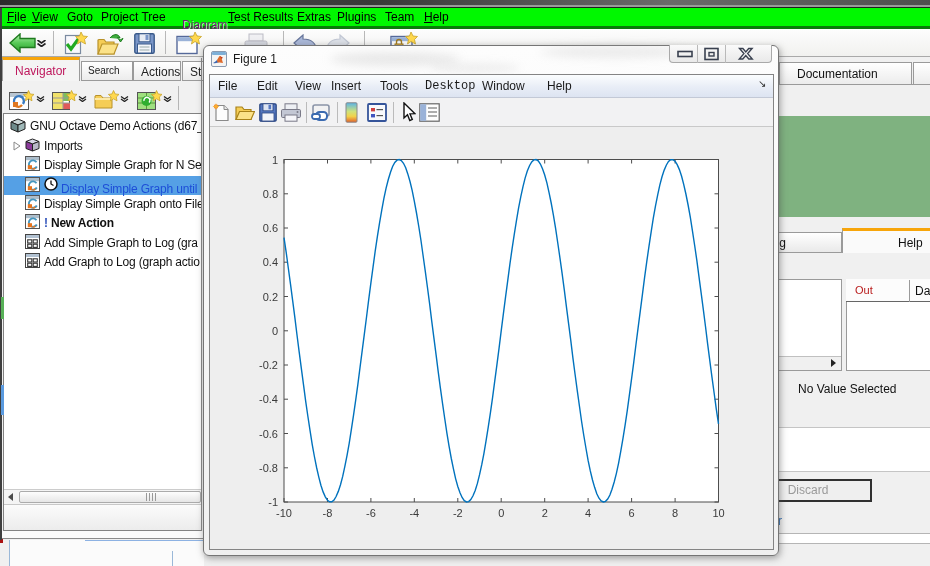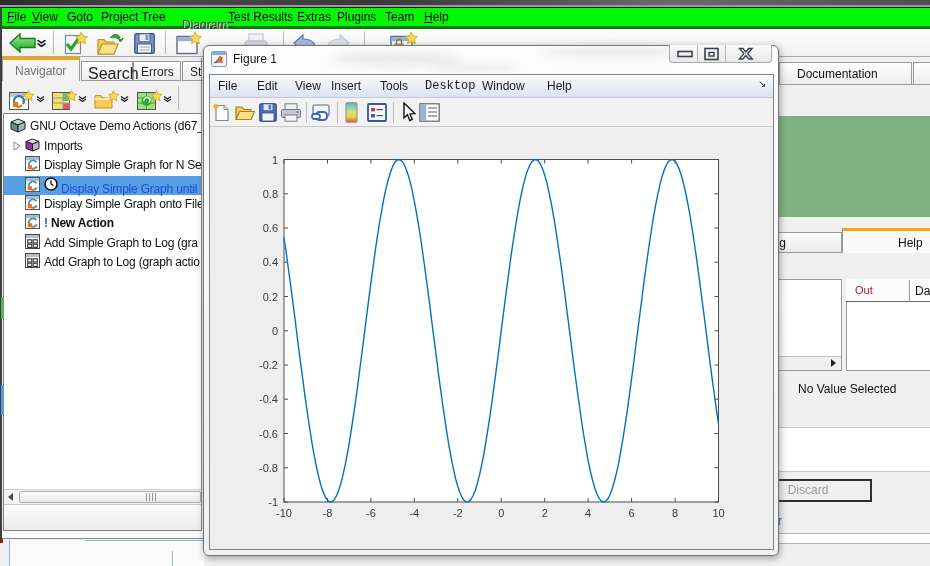--- a/index.html
+++ b/index.html
@@ -103,23 +103,23 @@
   </svg>
 </div>
 
 <div class="abs" style="left:2px;top:61px;width:202px;height:20px;"></div>
 
 <div class="abs" style="left:81px;top:61px;width:52px;height:20px;background:linear-gradient(#ffffff,#ececec);border:1px solid #9a9a9a;box-sizing:border-box;"></div>
 <div class="abs" style="left:133px;top:61px;width:48px;height:20px;background:linear-gradient(#ffffff,#ececec);border:1px solid #9a9a9a;box-sizing:border-box;"></div>
 <div class="abs" style="left:182px;top:61px;width:24px;height:20px;background:linear-gradient(#ffffff,#ececec);border:1px solid #9a9a9a;box-sizing:border-box;"></div>
 
 <div class="abs" style="left:2px;top:57px;width:78px;height:24px;background:#f4f4f4;border:1px solid #9a9a9a;border-top:3px solid #f7a50a;border-bottom:none;box-sizing:border-box;"></div>
-<div class="txt" style="left:15px;top:64px;font-size:12px;color:#737373;">Navigator</div>
-<div class="txt" style="left:88px;top:65px;font-size:16px;color:#222;">Search</div>
-<div class="txt" style="left:141px;top:65px;font-size:12px;color:#222;">Errors</div>
+<div class="txt" style="left:15px;top:64px;font-size:12px;color:#be185d;">Navigator</div>
+<div class="txt" style="left:88px;top:65px;font-size:10px;color:#222;">Search</div>
+<div class="txt" style="left:141px;top:65px;font-size:12px;color:#222;">Actions</div>
 <div class="txt" style="left:190px;top:65px;font-size:12px;color:#222;">St</div>
 
 <div class="abs" style="left:2px;top:81px;width:200px;height:32px;background:#f1f1f1;"></div>
 <div class="abs" style="left:178px;top:86px;width:1px;height:24px;background:#b5b5b5;"></div>
 <div class="abs" id="lp-icons" style="left:0;top:81px;width:204px;height:32px;">
 
   <svg class="abs" style="left:9px;top:9px;" width="26" height="20" viewBox="0 0 26 20">
     <rect x="0.5" y="2.5" width="19" height="17" fill="#fff" stroke="#555"></rect>
     <rect x="1" y="3" width="18" height="4" fill="#b9c6d2"></rect>
     <path d="M5,12 A5,5 0 1 1 14,14" fill="none" stroke="#3a7abf" stroke-width="2.4"></path>

